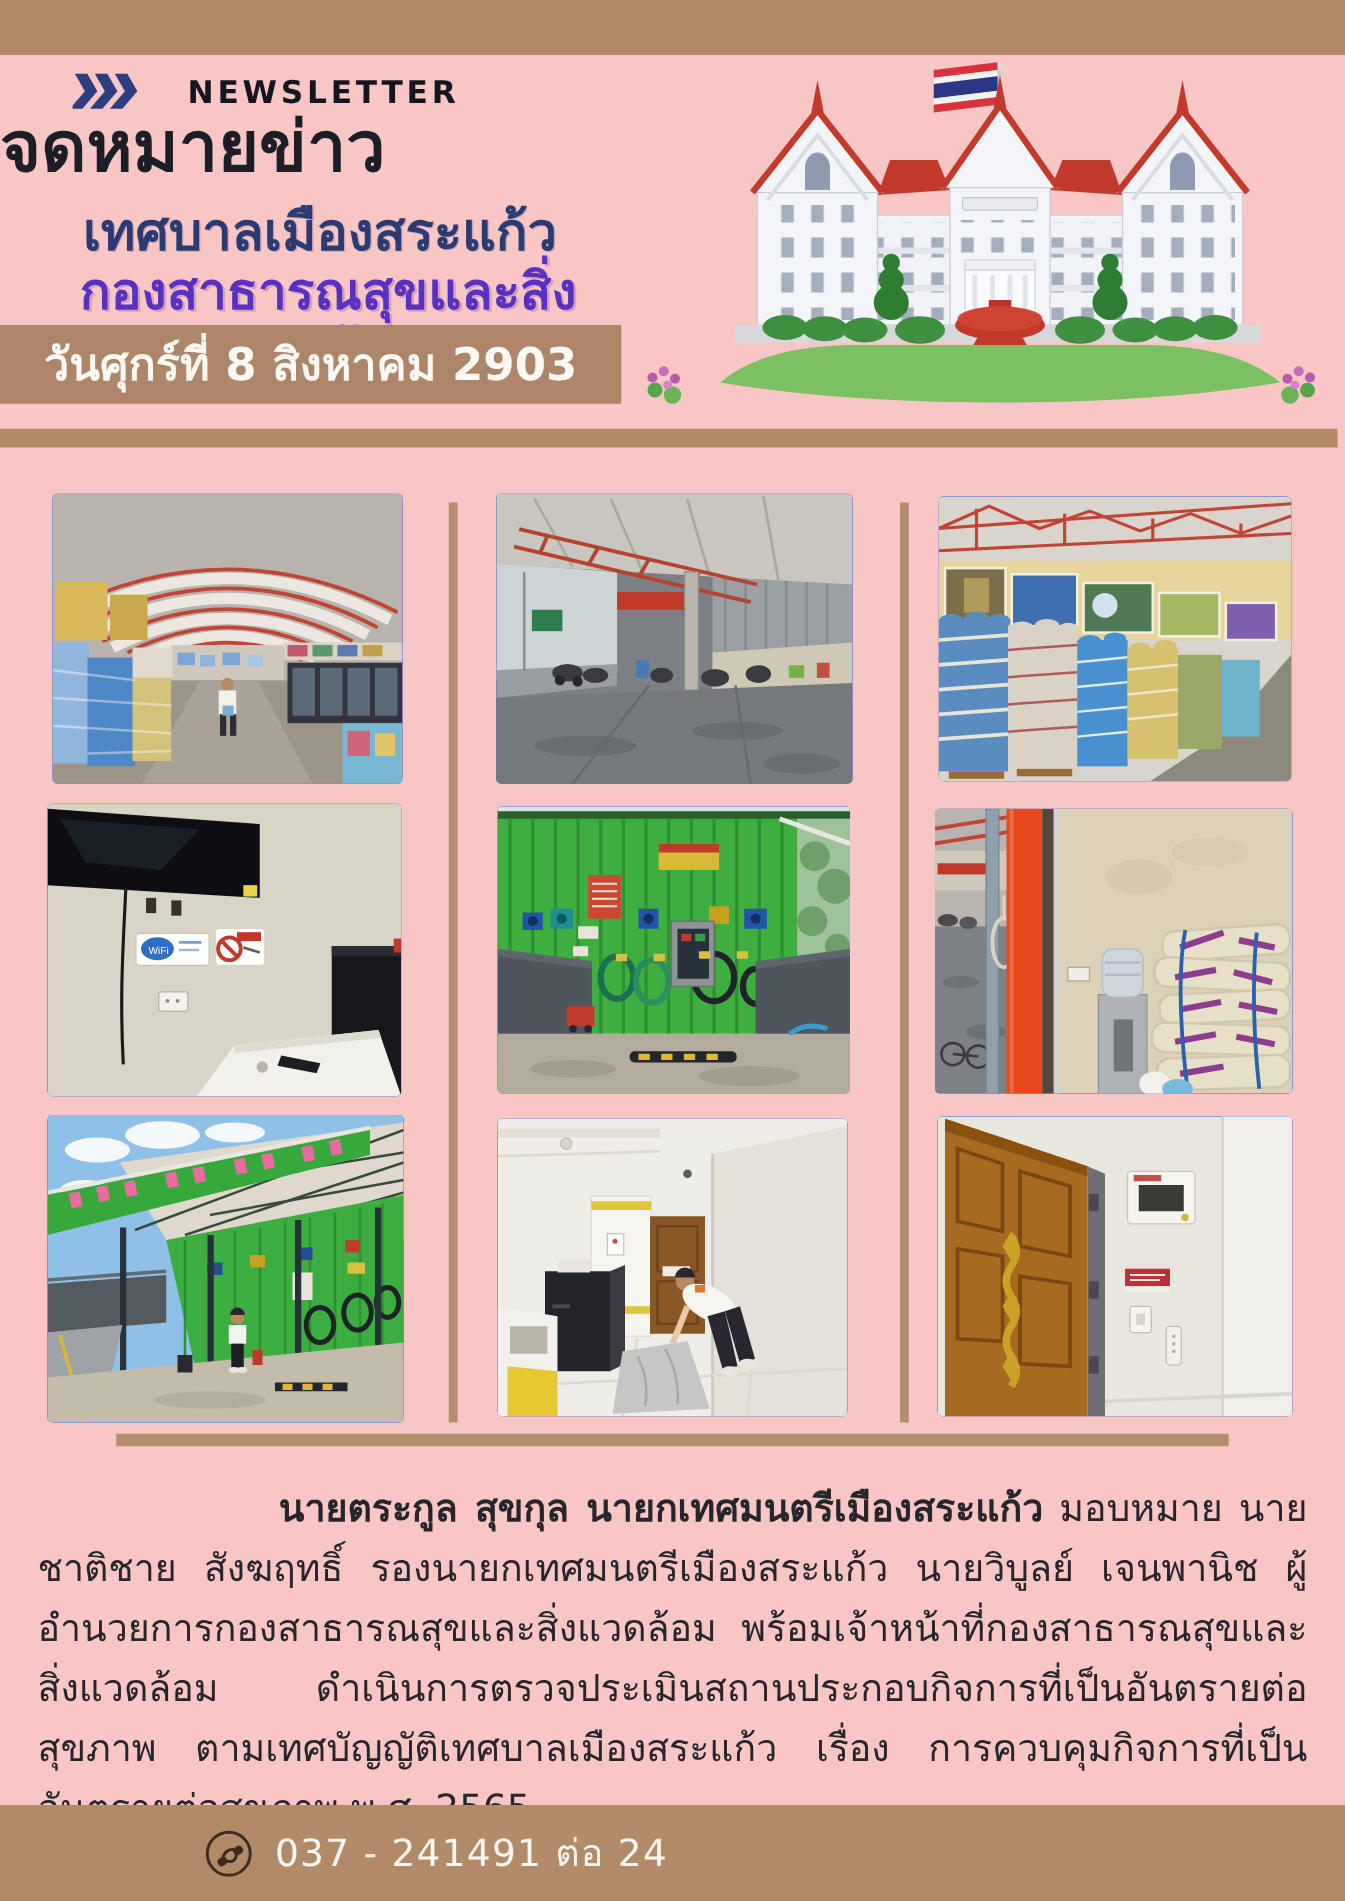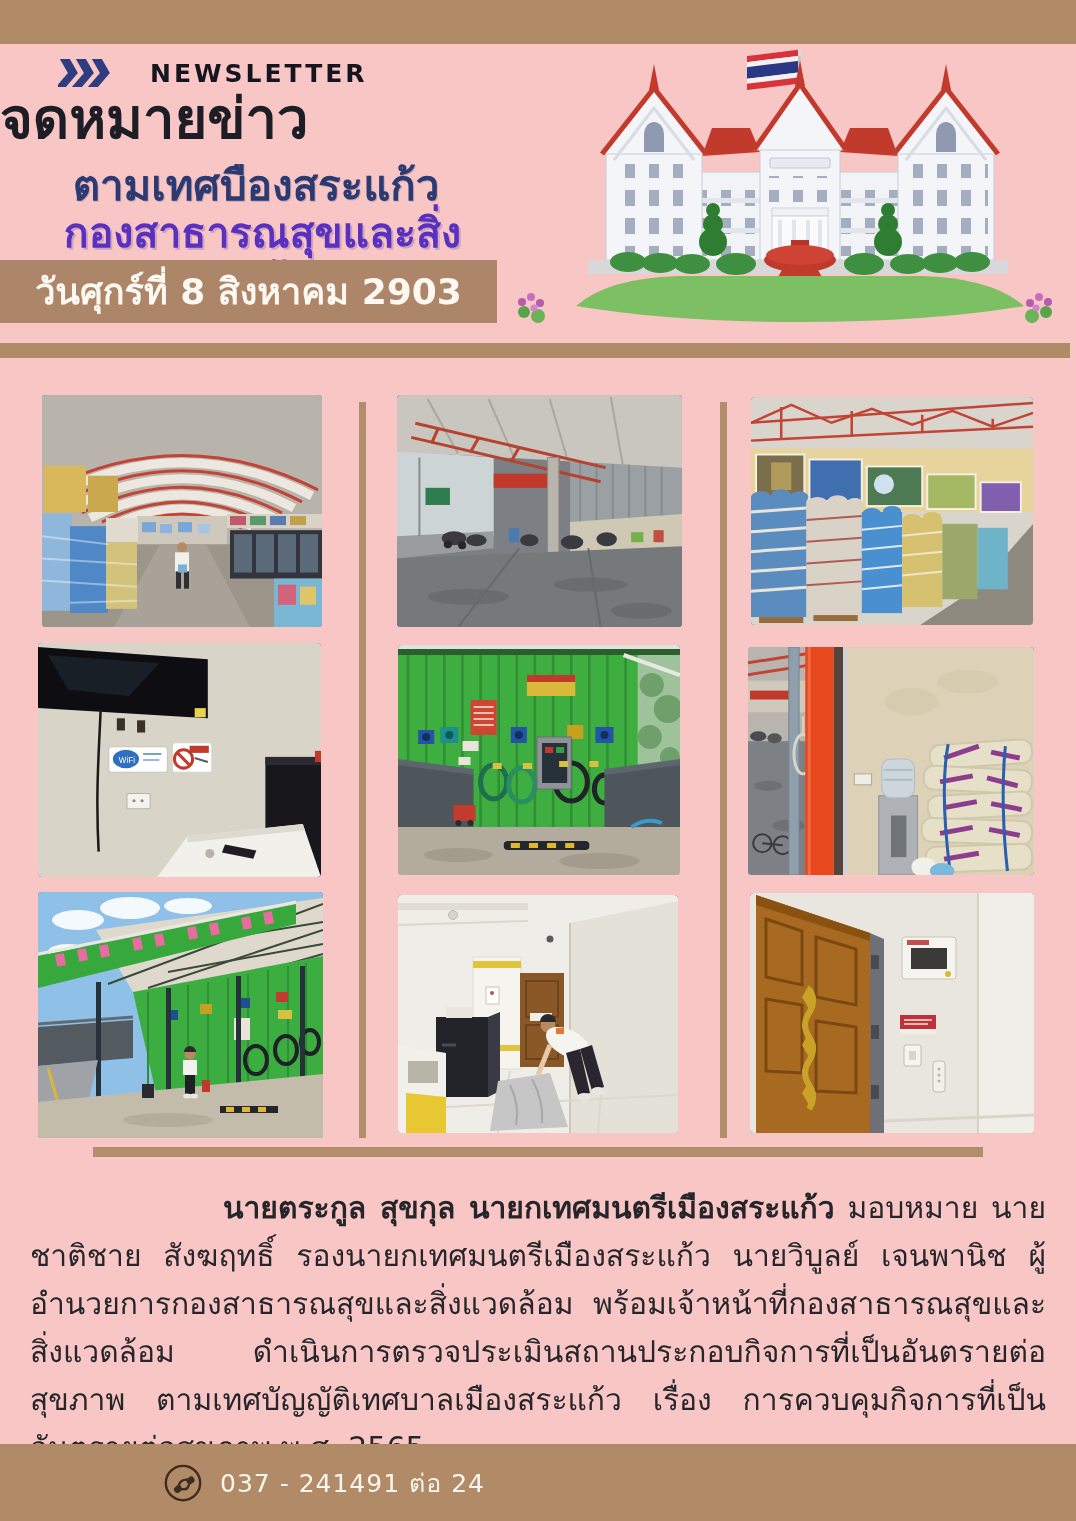--- a/index.html
+++ b/index.html
@@ -40,21 +40,21 @@
   .div-v2{left:720px;}
   .div-h{position:absolute;left:93px;top:1147px;width:890px;height:10px;background:#b28e6d;}
   
   .article{position:absolute;left:30px;top:1184px;width:1016px;
            font-size:30px;line-height:48px;color:#26262a;}
   .article p{margin:0;text-align:justify;text-align-last:left;text-indent:158px;}
   .article .lead{font-weight:800;margin-left:35px;}
   
   .footer{position:absolute;left:0;top:1444px;width:1076px;height:77px;background:#b18a67;
           display:flex;align-items:center;padding-left:162px;box-sizing:border-box;gap:66px;}
-  .contact{display:flex;align-items:center;gap:16px;color:#fdf6ee;font-size:25px;
+  .contact{display:flex;align-items:center;gap:16px;color:#fdf6ee;font-size:30px;
            letter-spacing:1px;font-weight:500;}
   .cicon{width:42px;height:42px;}
 </style>
 </head>
 <body>
 
 <div class="page">
 
   <div class="band band-top"></div>
 
@@ -62,21 +62,21 @@
     <svg class="arrows" width="56" height="30" viewBox="0 0 56 30">
       <g fill="#2e3d7f" transform="skewX(-8)">
         <polygon points="2,1 12,1 22,15 12,29 2,29 12,15"></polygon>
         <polygon points="18,1 28,1 38,15 28,29 18,29 28,15"></polygon>
         <polygon points="34,1 44,1 54,15 44,29 34,29 44,15"></polygon>
       </g>
     </svg>
     <span class="kicker">NEWSLETTER</span>
   </div>
   <div class="headline">จดหมายข่าว</div>
-  <div class="municipality">ตามเทศบืองสระแก้ว</div>
+  <div class="municipality">เทศบาลเมืองสระแก้ว</div>
   <div class="department">กองสาธารณสุขและสิ่งแวดล้อม</div>
   <div class="date-bar">
     <span>วันศุกร์ที่ 8 สิงหาคม 2903</span>
   </div>
 
   <svg class="building" viewBox="0 0 578 310">
     <defs>
       <pattern id="win" width="24" height="28" patternUnits="userSpaceOnUse">
         <rect x="7" y="6" width="10" height="16" fill="#96a2b4"></rect>
       </pattern>

